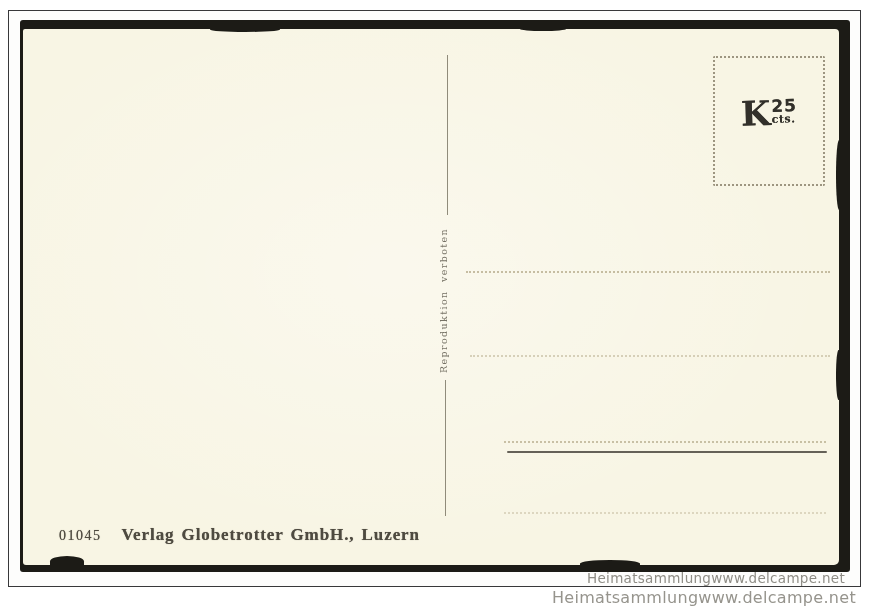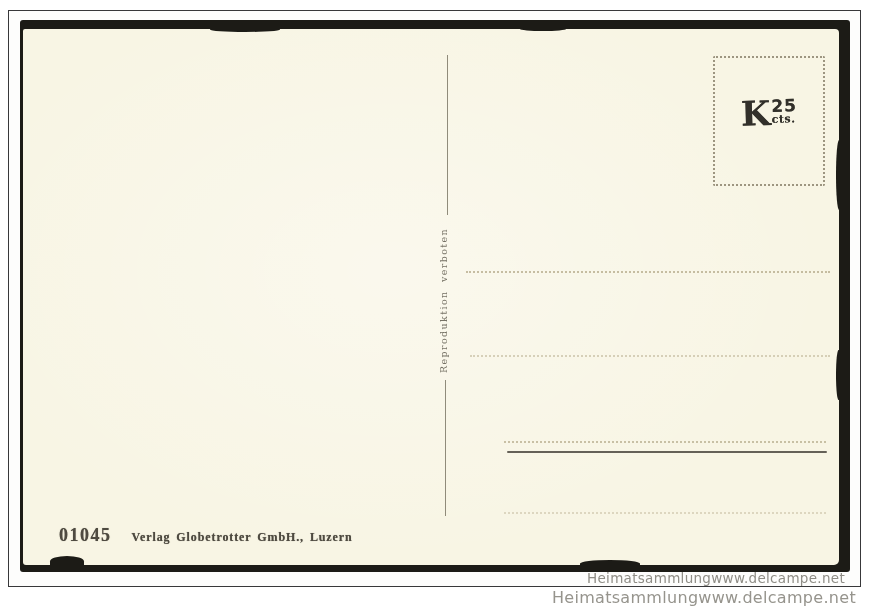--- a/index.html
+++ b/index.html
@@ -160,26 +160,26 @@
     left: 36px;
     top: 496px;
     display: flex;
     align-items: baseline;
     gap: 20px;
     color: var(--c-ink, #4e4a40);
     font-family: "Liberation Serif", "DejaVu Serif", serif;
     text-shadow: 0 0 0.7px rgba(78,74,64,0.8);
   }
   .publisher-number {
-    font-size: 18px;
+    font-size: 14px;
     letter-spacing: 1.5px;
-    font-weight: 700;
+    font-weight: 400;
   }
   .publisher-name {
-    font-size: 12px;
+    font-size: 17px;
     letter-spacing: 0.9px;
     word-spacing: 2px;
     font-weight: 700;
     font-family: Liberation Serif, serif;
   }
   
   .wm-row {
     display: flex;
     justify-content: flex-end;
     align-items: center;

